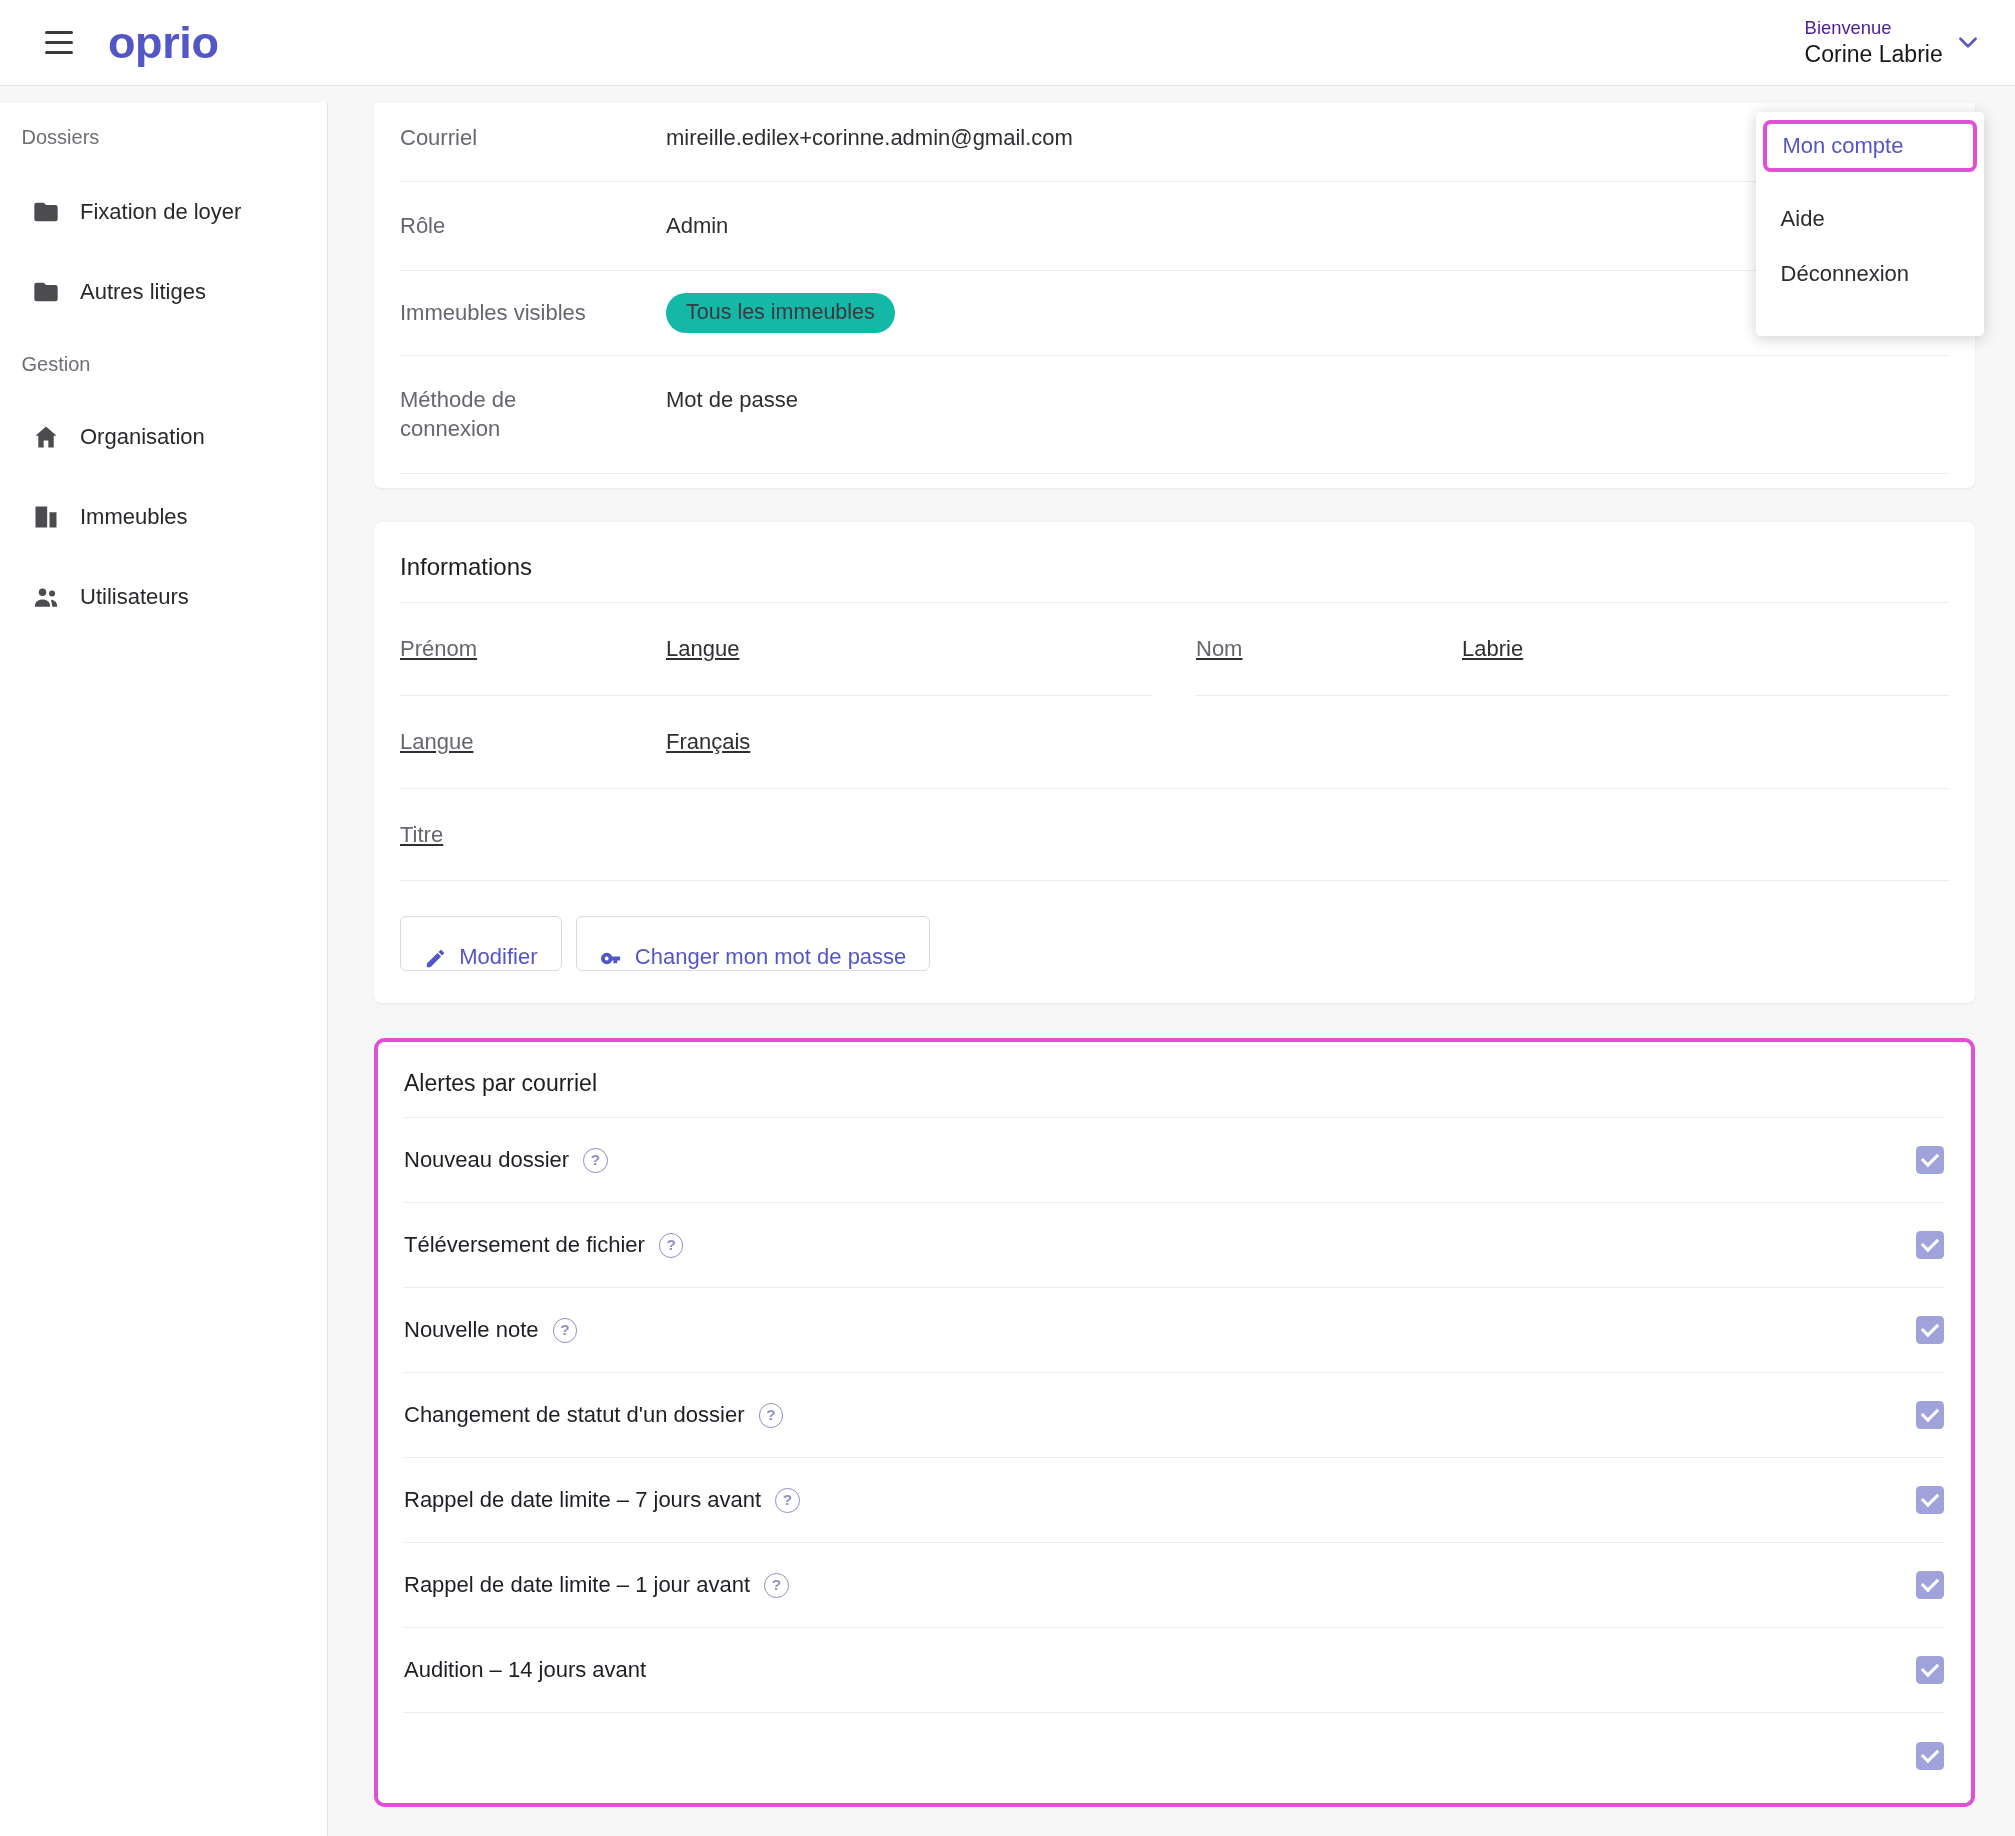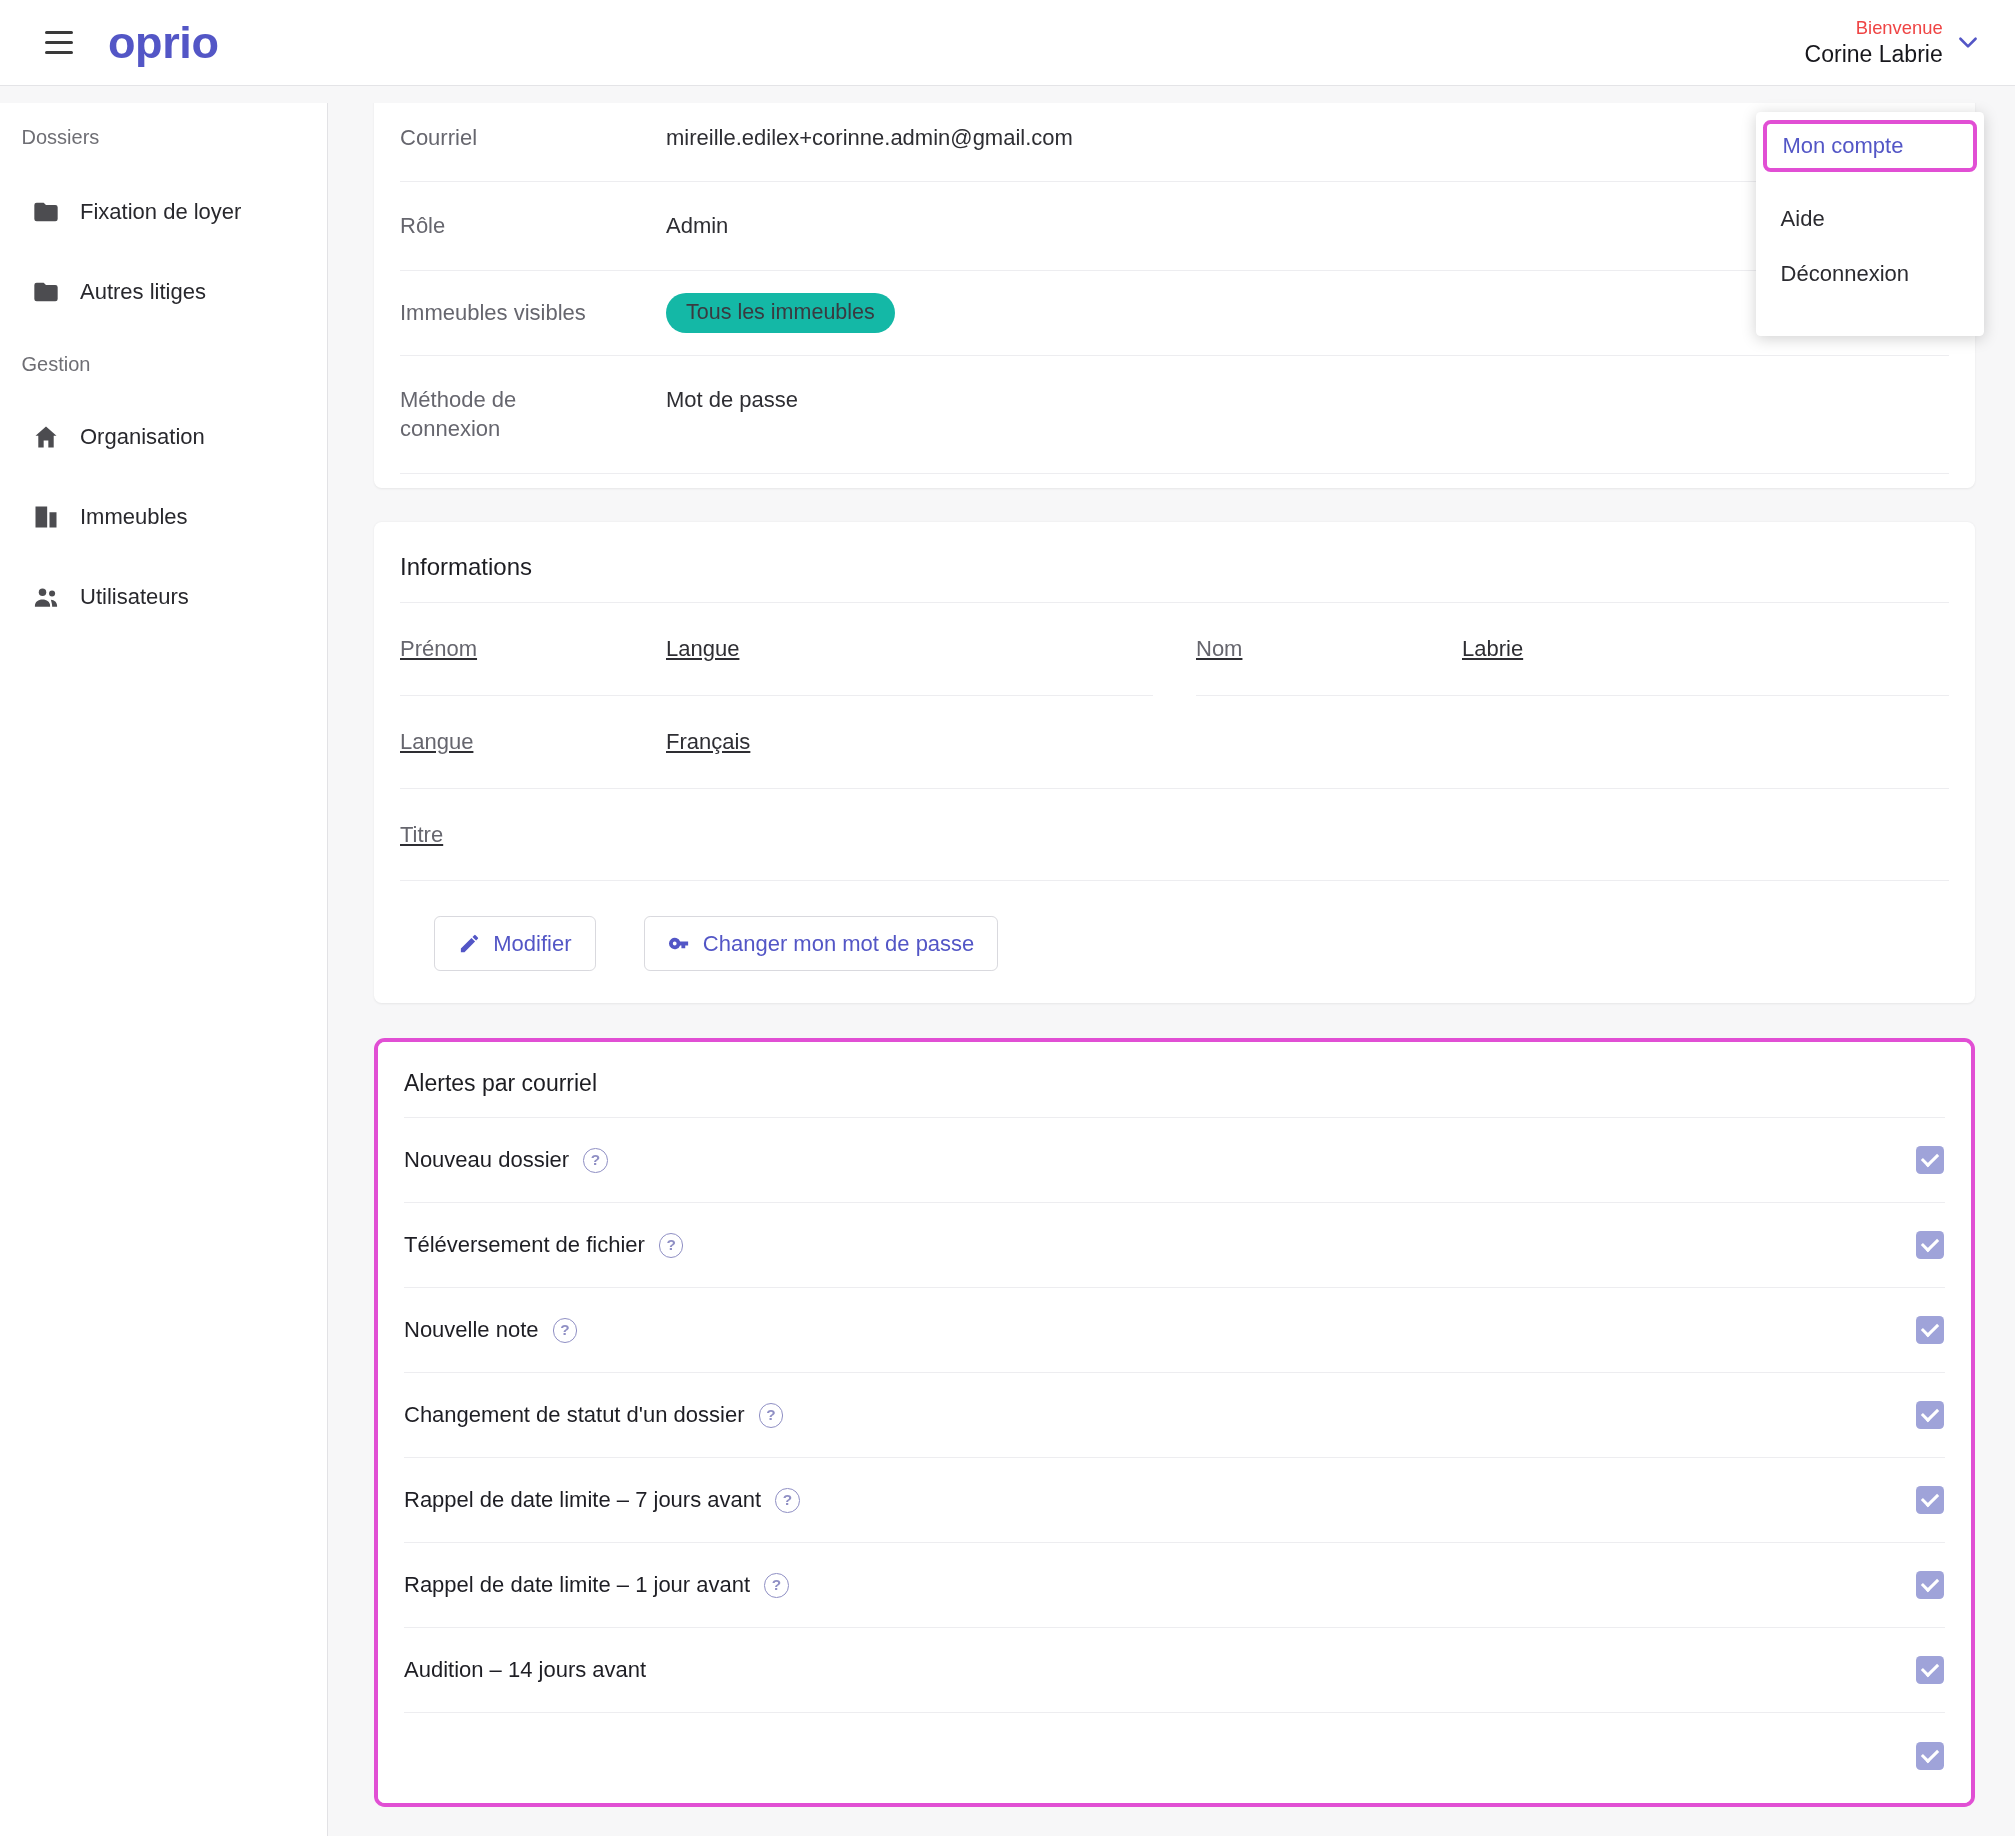--- a/index.html
+++ b/index.html
@@ -14,21 +14,21 @@
   
   .header {
     position:absolute; top:0; left:0; width:2015px; height:86px;
     background:#fff; border-bottom:0.8px solid #e4e4e7;
     display:flex; align-items:center; padding:0 34px 0 45px; z-index:10;
   }
   .hamburger { width:31px; display:flex; flex-direction:column; gap:7px; cursor:pointer; }
   .hamburger i { display:block; height:3.1px; width:28px; background:#3a3a3a; border-radius:1.5px; }
   .logo { margin-left:32px; font-size:45px; font-weight:700; color:#5356c6; letter-spacing:-0.4px; }
   .header-right { margin-left:auto; display:flex; align-items:center; gap:12.3px; cursor:pointer; }
-  .welcome { font-size:18.4px; color:#ef4444;text-align:right; }
+  .welcome { font-size:18.4px; color:#4c1d95; }
   .username { font-size:23px; color:#17171c; margin-top:2.3px; }
   .chevron-icon { width:26px; height:26px; color:#5356c6; }
 
   
   .user-menu {
     position:absolute; top:112px; right:31px; width:228px;
     background:#fff; border-radius:4.6px;
     box-shadow:0 2.3px 15.4px rgba(0,0,0,0.18);
     padding:6.1px 0 20px; z-index:50;
   }
@@ -60,23 +60,23 @@
   .row-label { flex:0 0 209px; margin-right:57px; color:#66666e; line-height:1.35; }
   .row-value { color:#2e2e33; line-height:1.35; }
   .chip { background:#14b8a6; color:#3a3a40; border-radius:768px; padding:7.7px 20px; font-size:21.5px; }
 
   .card.informations { margin-top:34px; padding:0 26px 32px; }
   .card-title { padding:31px 0 21.5px; font-size:24px; color:#1d1d22; border-bottom:0.8px solid #ededf0; }
   .split-row { display:flex; gap:43px; }
   .field { flex:1; display:flex; align-items:flex-start; padding:31px 0; border-bottom:0.8px solid #ededf0; font-size:22px;text-decoration:underline; }
   .actions { margin-top:35px; display:flex; gap:14px; }
   .btn {
-    display:inline-flex; align-items:center; gap:12.3px; height:55px; padding:0 23px;
+    display:inline-flex; align-items:flex-end; gap:12.3px; height:55px; padding:0 23px;
     background:#fff; border:0.8px solid #d9d9de; border-radius:6.1px;
-    color:#5356c6; font-size:22px; cursor:pointer; font-family:inherit;margin-left:34px;
+    color:#5356c6; font-size:22px; cursor:pointer; font-family:inherit;
   }
   .btn svg { width:23px; height:23px; flex:none; }
 
   
   .annotation-box { margin-top:35px; border:4.6px solid #e14fd4; border-radius:10.8px; background:#fff; }
   .card.alerts { box-shadow:none; border-radius:7px; padding:0 26px 4.6px; }
   .card.alerts .card-title { padding:28px 0 20px; font-size:23px; }
   .alert-row { display:flex; align-items:center; height:85px; border-bottom:0.8px solid #ededf0; font-size:22px; color:#1e1e24; }
   .alert-row:last-child { border-bottom:none; }
   .help-icon {

